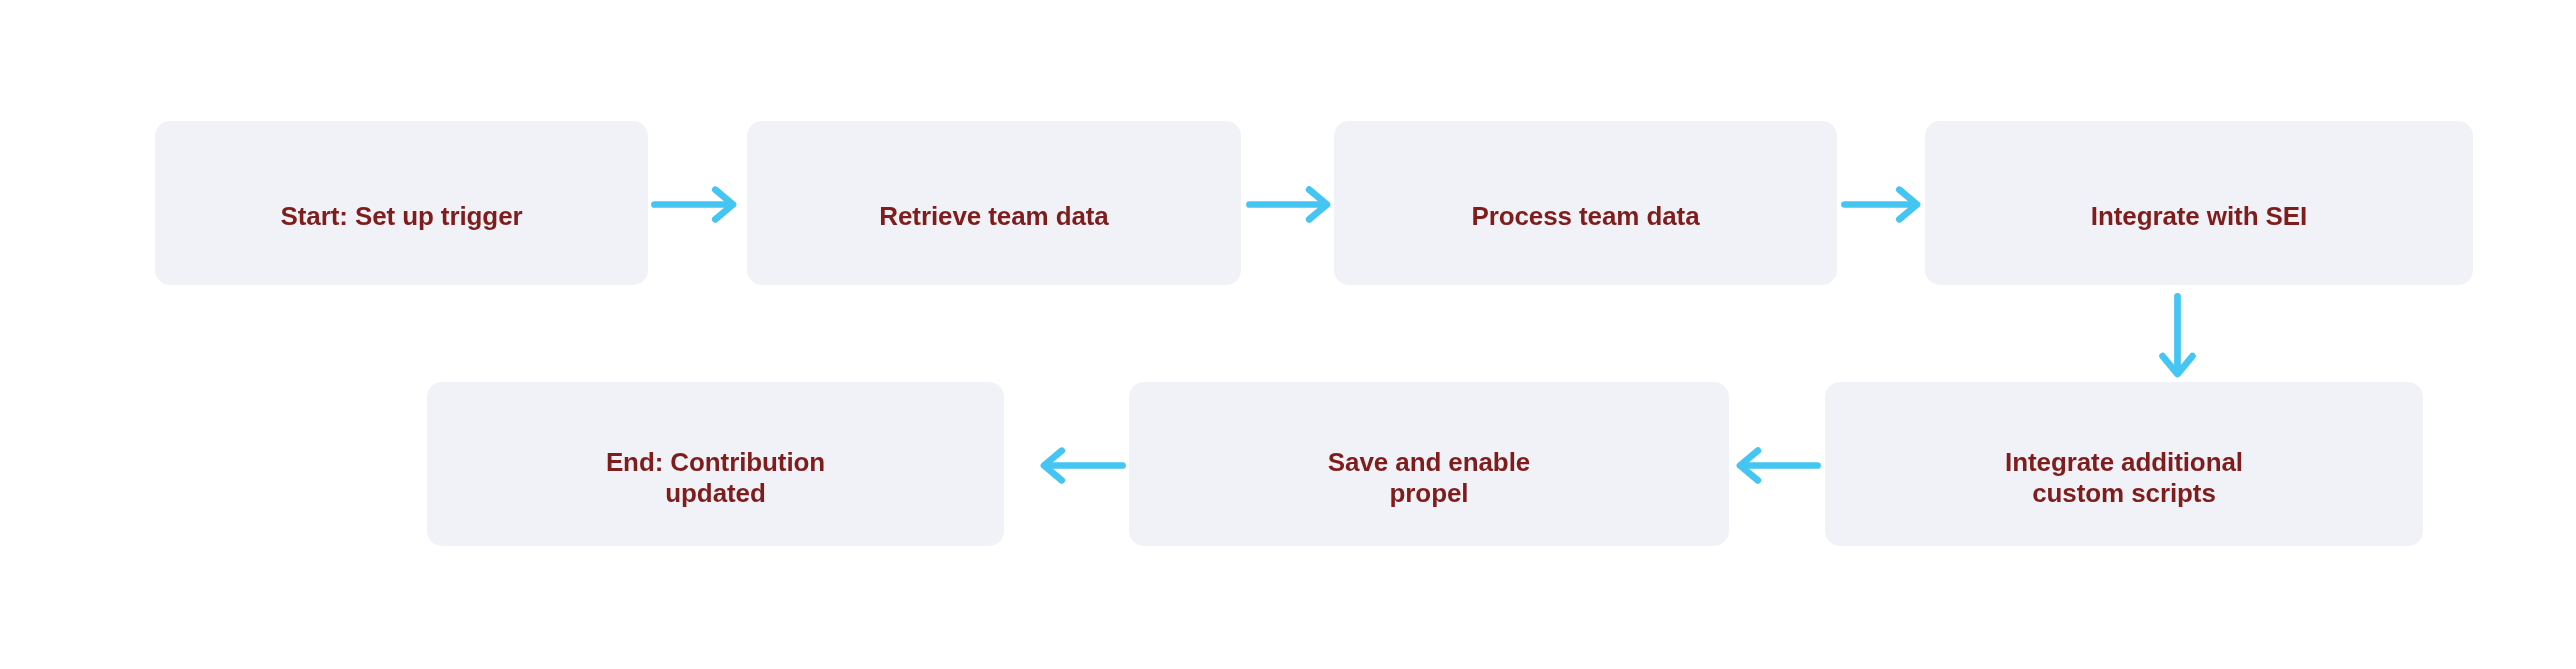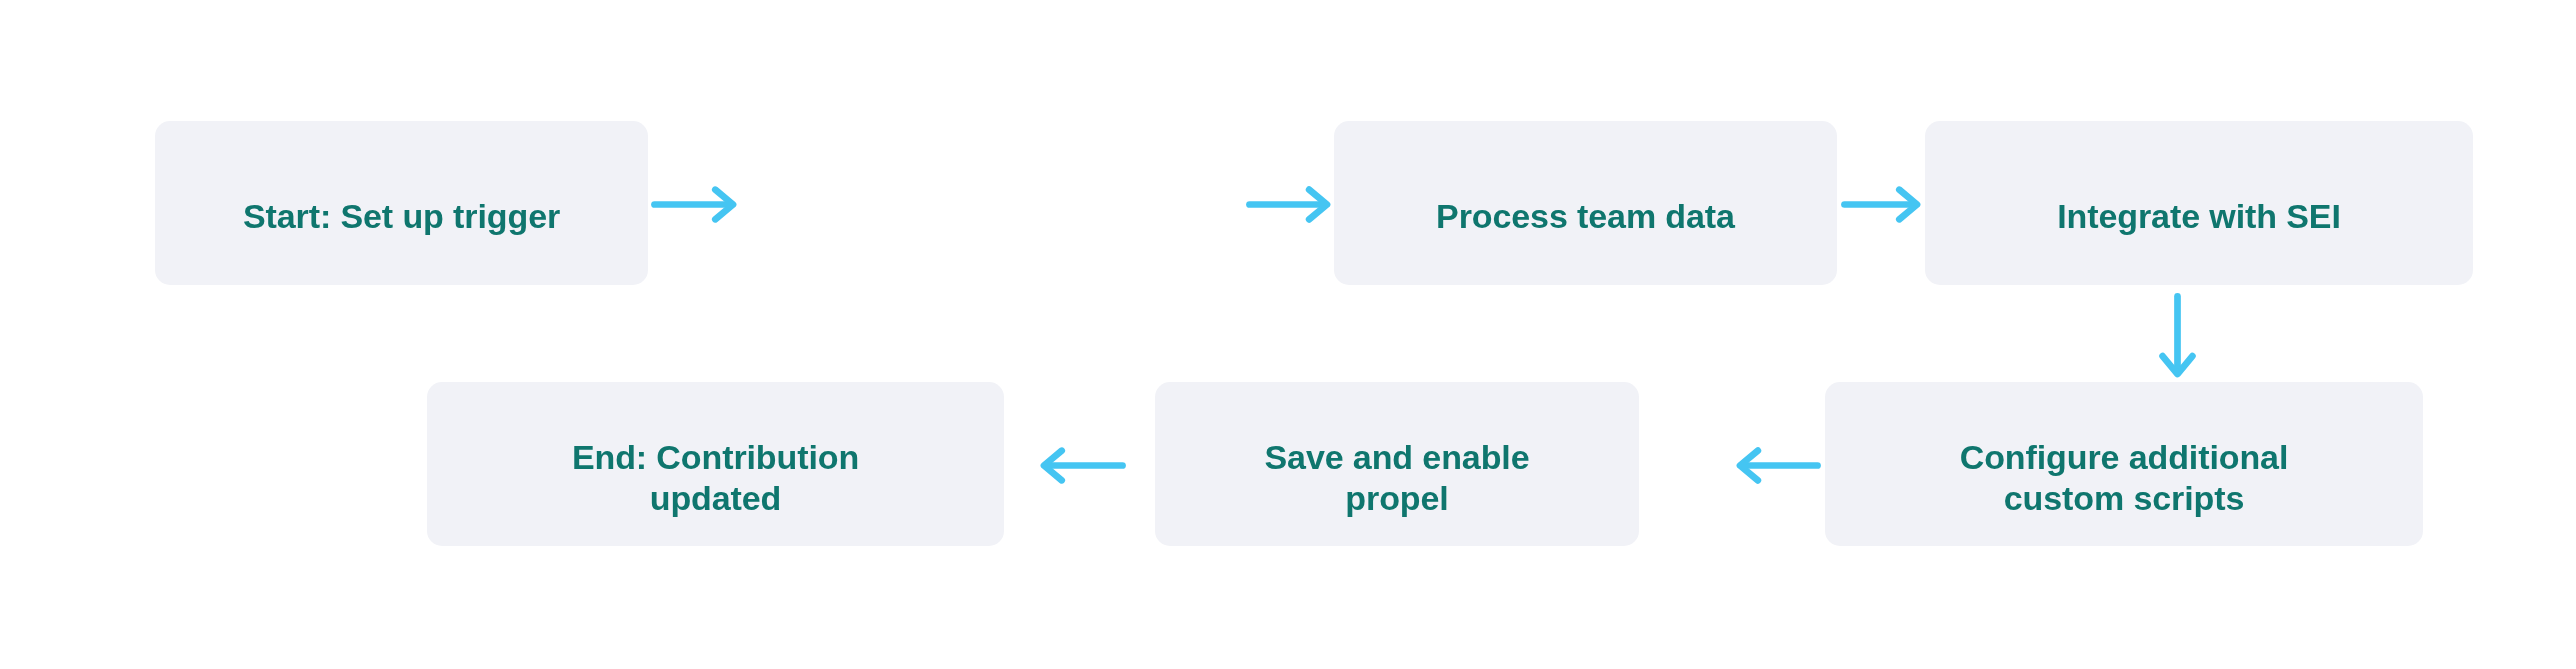--- a/index.html
+++ b/index.html
@@ -27,40 +27,40 @@
     border-radius: 15px;
     display: flex;
     align-items: center;
     justify-content: center;
     text-align: center;
     padding: 0 13.4px;
   }
   .node-label {
     font-family: "Liberation Sans", "DejaVu Sans", sans-serif;
     font-weight: 700;
-    font-size: 34px;
+    font-size: 26px;
     line-height: 1.18;
-    color: #0f766e;
+    color: #7f1d1d;
     letter-spacing: -0.1px;
     white-space: pre-line;
     margin-top: 27px;
   }
 
   
   .row1 { top: 121px; height: 164px; }
   
   .row2 { top: 382px; height: 164px; }
 
   .n-start      { left: 155px;  width: 493px; }
   .n-retrieve   { left: 747px; width: 494px; }
   .n-process    { left: 1334px; width: 503px; justify-content: center; }
   .n-integrate  { left: 1925px; width: 548px; }
 
   .n-configure  { left: 1825px; width: 598px; }
-  .n-save       { left: 1155px; width: 484px; }
+  .n-save       { left: 1129px; width: 600px; }
   .n-end        { left: 427px;  width: 577px; }
 
   
   .connector {
     position: absolute;
     display: block;
   }
   .connector svg { display: block; }
 
   .c-h1 { left: 650px;  top: 185px; width: 89px; height: 39px; }
@@ -81,20 +81,23 @@
 
   <div class="connector c-h1">
     <svg width="89" height="39" viewBox="0 0 120 52" aria-hidden="true">
       <g fill="none" stroke="#45c5f2" stroke-width="9" stroke-linecap="round" stroke-linejoin="round">
         <line x1="6" y1="26" x2="110" y2="26"></line>
         <polyline points="88,6 112,26 88,46"></polyline>
       </g>
     </svg>
   </div>
 
+  <div class="node row1 n-retrieve">
+    <span class="node-label">Retrieve team data</span>
+  </div>
 
   <div class="connector c-h2">
     <svg width="88" height="39" viewBox="0 0 118 52" aria-hidden="true">
       <g fill="none" stroke="#45c5f2" stroke-width="9" stroke-linecap="round" stroke-linejoin="round">
         <line x1="6" y1="26" x2="108" y2="26"></line>
         <polyline points="86,6 110,26 86,46"></polyline>
       </g>
     </svg>
   </div>
 
@@ -118,21 +121,21 @@
   <div class="connector c-v1">
     <svg width="39" height="88" viewBox="0 0 52 118" aria-hidden="true">
       <g fill="none" stroke="#45c5f2" stroke-width="9" stroke-linecap="round" stroke-linejoin="round">
         <line x1="26" y1="6" x2="26" y2="108"></line>
         <polyline points="6,86 26,110 46,86"></polyline>
       </g>
     </svg>
   </div>
 
   <div class="node row2 n-configure">
-    <span class="node-label">Configure additional
+    <span class="node-label">Integrate additional
 custom scripts</span>
   </div>
 
   <div class="connector c-h4">
     <svg width="88" height="39" viewBox="0 0 118 52" aria-hidden="true">
       <g fill="none" stroke="#45c5f2" stroke-width="9" stroke-linecap="round" stroke-linejoin="round">
         <line x1="112" y1="26" x2="10" y2="26"></line>
         <polyline points="32,6 8,26 32,46"></polyline>
       </g>
     </svg>

